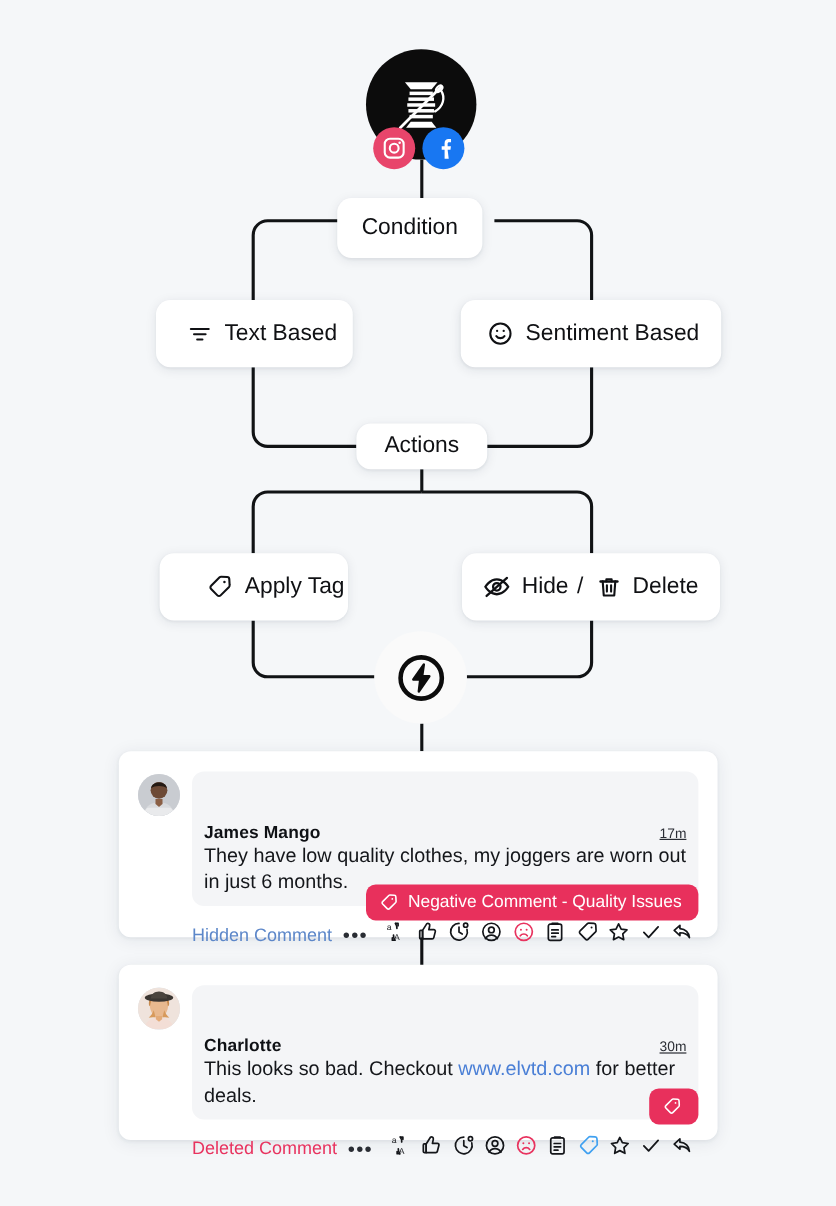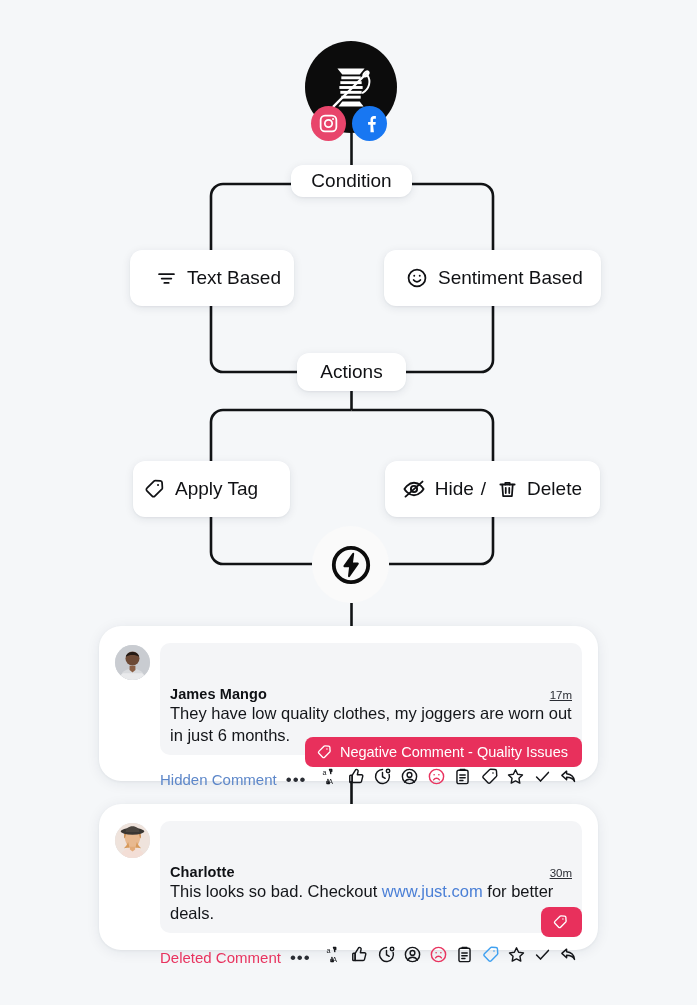--- a/index.html
+++ b/index.html
@@ -58,26 +58,26 @@
     display: flex; align-items: center; justify-content: center;
     gap: 10px;
     font-size: 19px;
     color: #101114;
     white-space: nowrap;
     z-index: 5;
     padding: 0 18px;
   }
   .node svg { display:block; flex: none; }
 
-  #node-condition { left: 291px; top: 165px; width: 121px; height: 32px; font-size: 19px; }
+  #node-condition { left: 281px; top: 165px; width: 121px; height: 50px; font-size: 19px; }
   #node-actions   { left: 297px; top: 353px; width: 109px; height: 38px; font-size: 19px; }
 
   #node-text      { left: 130px; top: 250px; width: 164px; height: 56px; justify-content: flex-start; padding-left: 26px; }
   #node-sentiment { left: 384px; top: 250px; width: 217px; height: 56px; justify-content: flex-start; padding-left: 22px; }
-  #node-tag       { left: 133px; top: 461px; width: 157px; height: 56px; justify-content: flex-start; padding-left: 10px; }
+  #node-tag       { left: 133px; top: 461px; width: 157px; height: 56px; justify-content: flex-start; padding-left: 39px; }
   #node-hide      { left: 385px; top: 461px; width: 215px; height: 56px; justify-content: flex-end; padding-left: 20px; gap: 9px; }
 
   .hide-sep { font-size: 19px; color: #101114; margin: 0 2px 0 -2px; }
 
   
   #zap-node {
     position: absolute;
     left: 312px; top: 526px;
     width: 77px; height: 77px;
     border-radius: 50%;
@@ -85,21 +85,21 @@
     display: flex; align-items: center; justify-content: center;
     z-index: 6;
   }
 
   
   .comment-card {
     position: absolute;
     left: 99px;
     width: 499px;
     background: #ffffff;
-    border-radius: 22px;
+    border-radius: 10px;
     box-shadow: 0 2px 14px rgba(25,35,60,.08), 0 1px 3px rgba(25,35,60,.05);
     z-index: 5;
     padding: 17px 16px 16px 16px;
   }
   #card-1 { top: 626px; height: 155px; }
   #card-2 { top: 804px; height: 146px; }
 
   .comment-row { display: flex; gap: 10px; align-items: flex-start; }
   .avatar {
     width: 35px; height: 35px; border-radius: 50%;
@@ -412,21 +412,21 @@
           <path d="M11 9.3c0-3.6 3.1-6 7-6s7 2.4 7 6z" fill="#4a443e"></path>
           <path d="M13.5 19.5c-1.2 3-2.6 5-4.4 6.4 2-.6 4.2-.7 6-.3zM22.5 19.5c1.2 3 2.6 5 4.4 6.4-2-.6-4.2-.7-6-.3z" fill="#d79a5b"></path>
           <path d="M15.3 24.4h5.4v2.8l-2.7 2-2.7-2z" fill="#e3ab78"></path>
         </svg>
       </div>
       <div class="bubble">
         <div class="bubble-head">
           <span class="author">Charlotte</span>
           <span class="timestamp">30m</span>
         </div>
-        <div class="comment-text"><span>This looks so bad. Checkout </span><a>www.just.com</a><span> for better deals.</span></div>
+        <div class="comment-text"><span>This looks so bad. Checkout </span><a>www.elvtd.com</a><span> for better deals.</span></div>
       </div>
     </div>
 
     <div class="action-bar">
       <span class="status-label deleted-state">Deleted Comment</span>
       <span class="dots">•••</span>
 
       <span class="icon-btn">
         <svg width="19" height="19" viewBox="0 0 24 24" fill="none" stroke="#14161a" stroke-width="1.8" stroke-linecap="round" stroke-linejoin="round">
           <text x="3" y="10" font-size="9" font-family="Liberation Sans, sans-serif" fill="#14161a" stroke="none">a</text>

